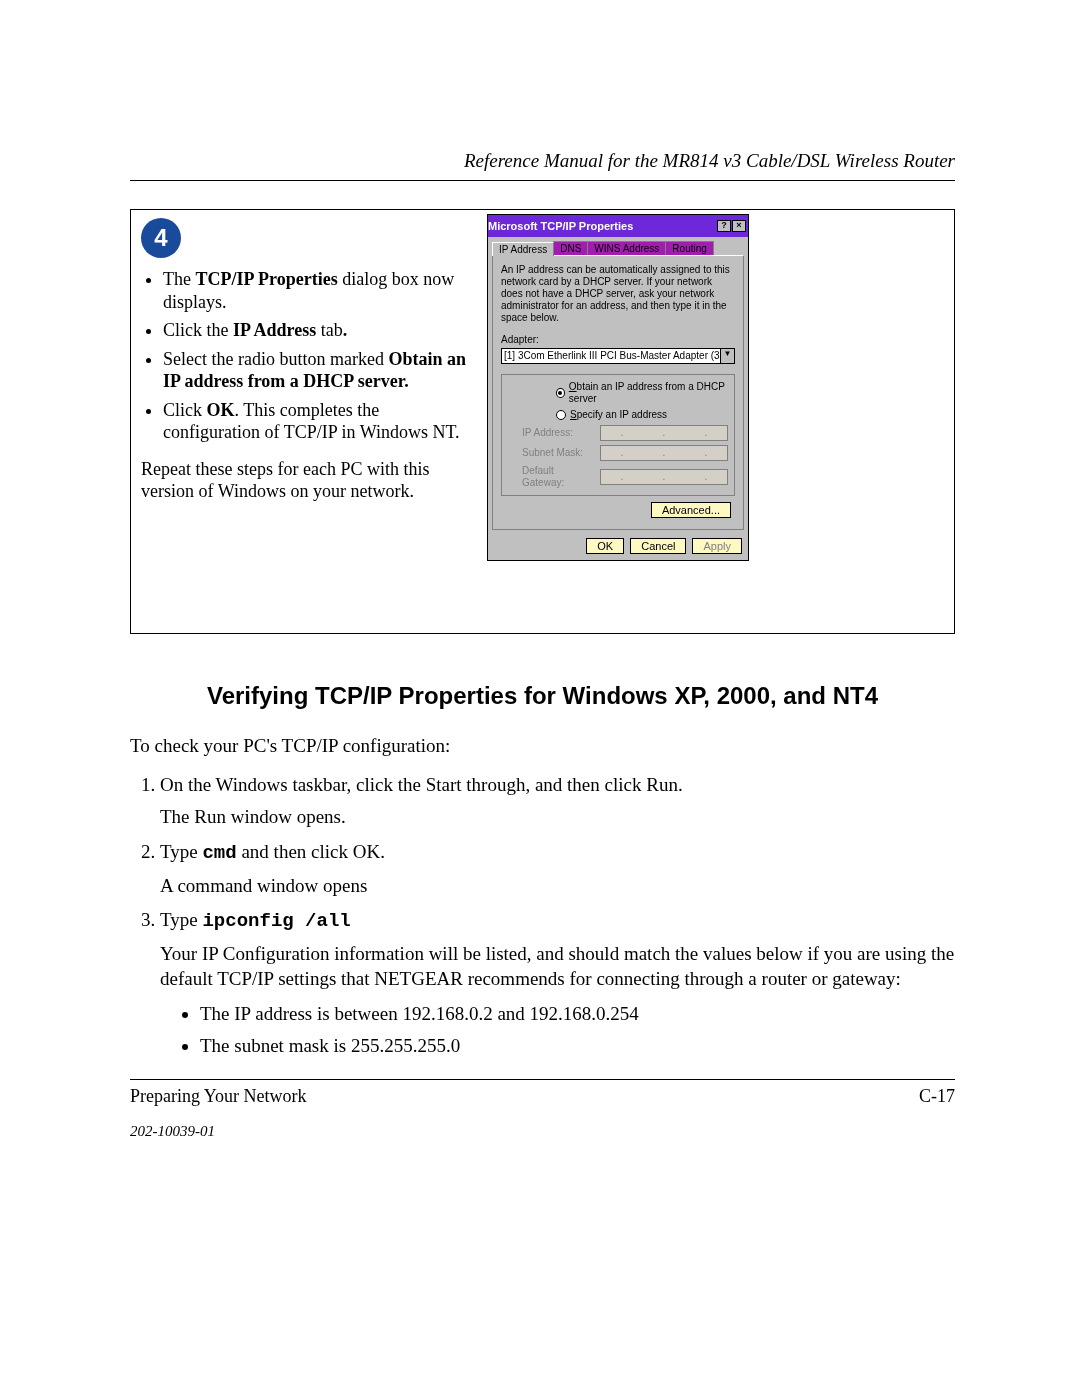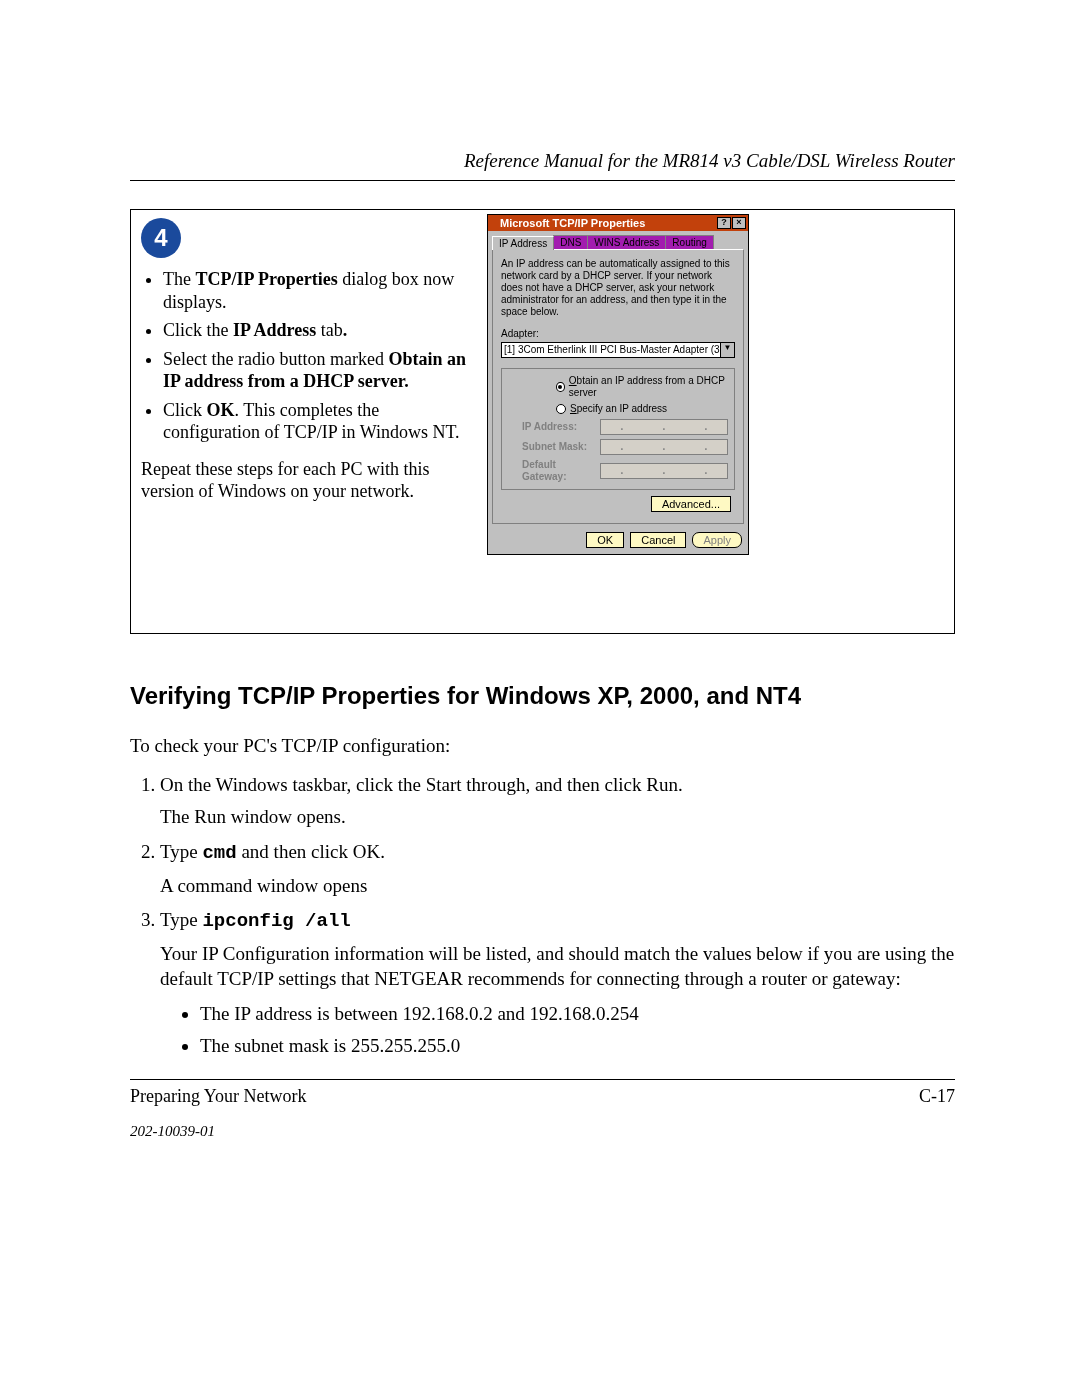--- a/index.html
+++ b/index.html
@@ -15,22 +15,22 @@
   .badge { width: 40px; height: 40px; border-radius: 50%; background: #1a4a9c;
            display: flex; align-items: center; justify-content: center; color: #fff;
            font: bold 24px "Arial Black", Arial, sans-serif; margin-bottom: 10px; }
   .bullets { list-style: disc; padding-left: 22px; margin-bottom: 14px; }
   .bullets li { margin-bottom: 6px; }
   .left-col p { margin-bottom: 14px; }
 
   
   .dlg { width: 262px; font: 11px Tahoma, Arial, sans-serif; background: #c0c0c0;
          border: 1px solid #000; margin-left: 2px; }
-  .dlg-title { background: #c2410c; color: #fff; display: flex; justify-content: space-between;
-               align-items: center; padding: 1px 2px 1px 12px; font-weight: bold; height: 16px; }
+  .dlg-title { background: #6d28d9; color: #fff; display: flex; justify-content: space-between;
+               align-items: center; padding: 1px 2px 1px 0; font-weight: bold; height: 22px; }
   .dlg-title .tb { display: flex; gap: 1px; }
   .tbtn { width: 14px; height: 12px; background: #c0c0c0; border: 1px solid #000;
           font: bold 9px/9px Arial; text-align: center; color: #000; }
   .tabs { display: flex; padding: 4px 4px 0 4px; font-size: 10px; }
   .tab { padding: 1px 6px; border: 1px solid #808080; border-bottom: none; background: #a21caf;
          margin-right: -1px; }
   .tab.active { background: #c0c0c0; position: relative; top: 1px; border-color: #fff #808080 #c0c0c0 #fff; }
   .pane { margin: 0 4px 4px 4px; border: 1px solid #808080; border-top-color: #fff; padding: 8px;
           background: #c0c0c0; font-size: 10px; line-height: 1.2; }
   .adapter-lbl { margin-top: 10px; }
@@ -38,30 +38,30 @@
   .combo .val { flex: 1; border: 1px solid #000; background: #fff; padding: 1px 2px;
                 font-size: 10px; white-space: nowrap; overflow: hidden; }
   .combo .arrow { width: 14px; border: 1px solid #000; border-left: none; background: #c0c0c0;
                   text-align: center; font-size: 8px; }
   .radio-group { border: 1px solid #808080; padding: 6px; margin-top: 10px; }
   .radio-row { display: flex; align-items: center; gap: 4px; margin-bottom: 4px; padding-left: 48px; }
   .radio { width: 10px; height: 10px; border: 1px solid #000; border-radius: 50%; background: #fff;
            display: flex; align-items: center; justify-content: center; }
   .radio.sel::after { content: ""; width: 4px; height: 4px; background: #000; border-radius: 50%; }
   .u { text-decoration: underline; }
-  .field-row { display: flex; align-items: center; margin: 4px 0 0 14px; gap: 6px; font-weight: bold; }
+  .field-row { display: flex; align-items: center; margin: 4px 0 0 14px; gap: 6px; }
   .field-row .lbl { width: 72px; color: #808080; font-size: 10px; }
   .ipbox { flex: 1; height: 16px; border: 1px solid #808080; background: #d4d0c8;
            display: flex; align-items: center; justify-content: space-around; color: #808080; font-size: 10px; }
   .btn { border: 1px solid #000; background: #fef9c3; padding: 1px 10px; font: 11px Tahoma, Arial; }
-  .btn.disabled { color: #808080; border-radius: 7px; }
+  .btn.disabled { color: #808080; }
   .adv-row { text-align: right; padding: 8px 4px 4px 0; }
   .dlg-btns { display: flex; justify-content: flex-end; gap: 6px; padding: 4px 6px 6px 0; }
 
-  .section-head { font: bold 24px Arial, Helvetica, sans-serif; margin: 48px 0 24px 0; }
+  .section-head { font: bold 24px Arial, Helvetica, sans-serif; margin: 48px 0 24px 0; text-align: center; }
   .body-text { font-size: 19px; line-height: 1.3; }
   .body-text p { margin-bottom: 14px; }
   ol.num { list-style: decimal; padding-left: 30px; }
   ol.num > li { margin-bottom: 10px; }
   ol.num > li p { margin: 8px 0 10px 0; }
   ul.inner { list-style: disc; padding-left: 40px; margin-top: 10px; }
   ul.inner li { margin-bottom: 8px; }
   .mono { font-family: "Courier New", monospace; font-weight: bold; }
   .b { font-weight: bold; }
 

